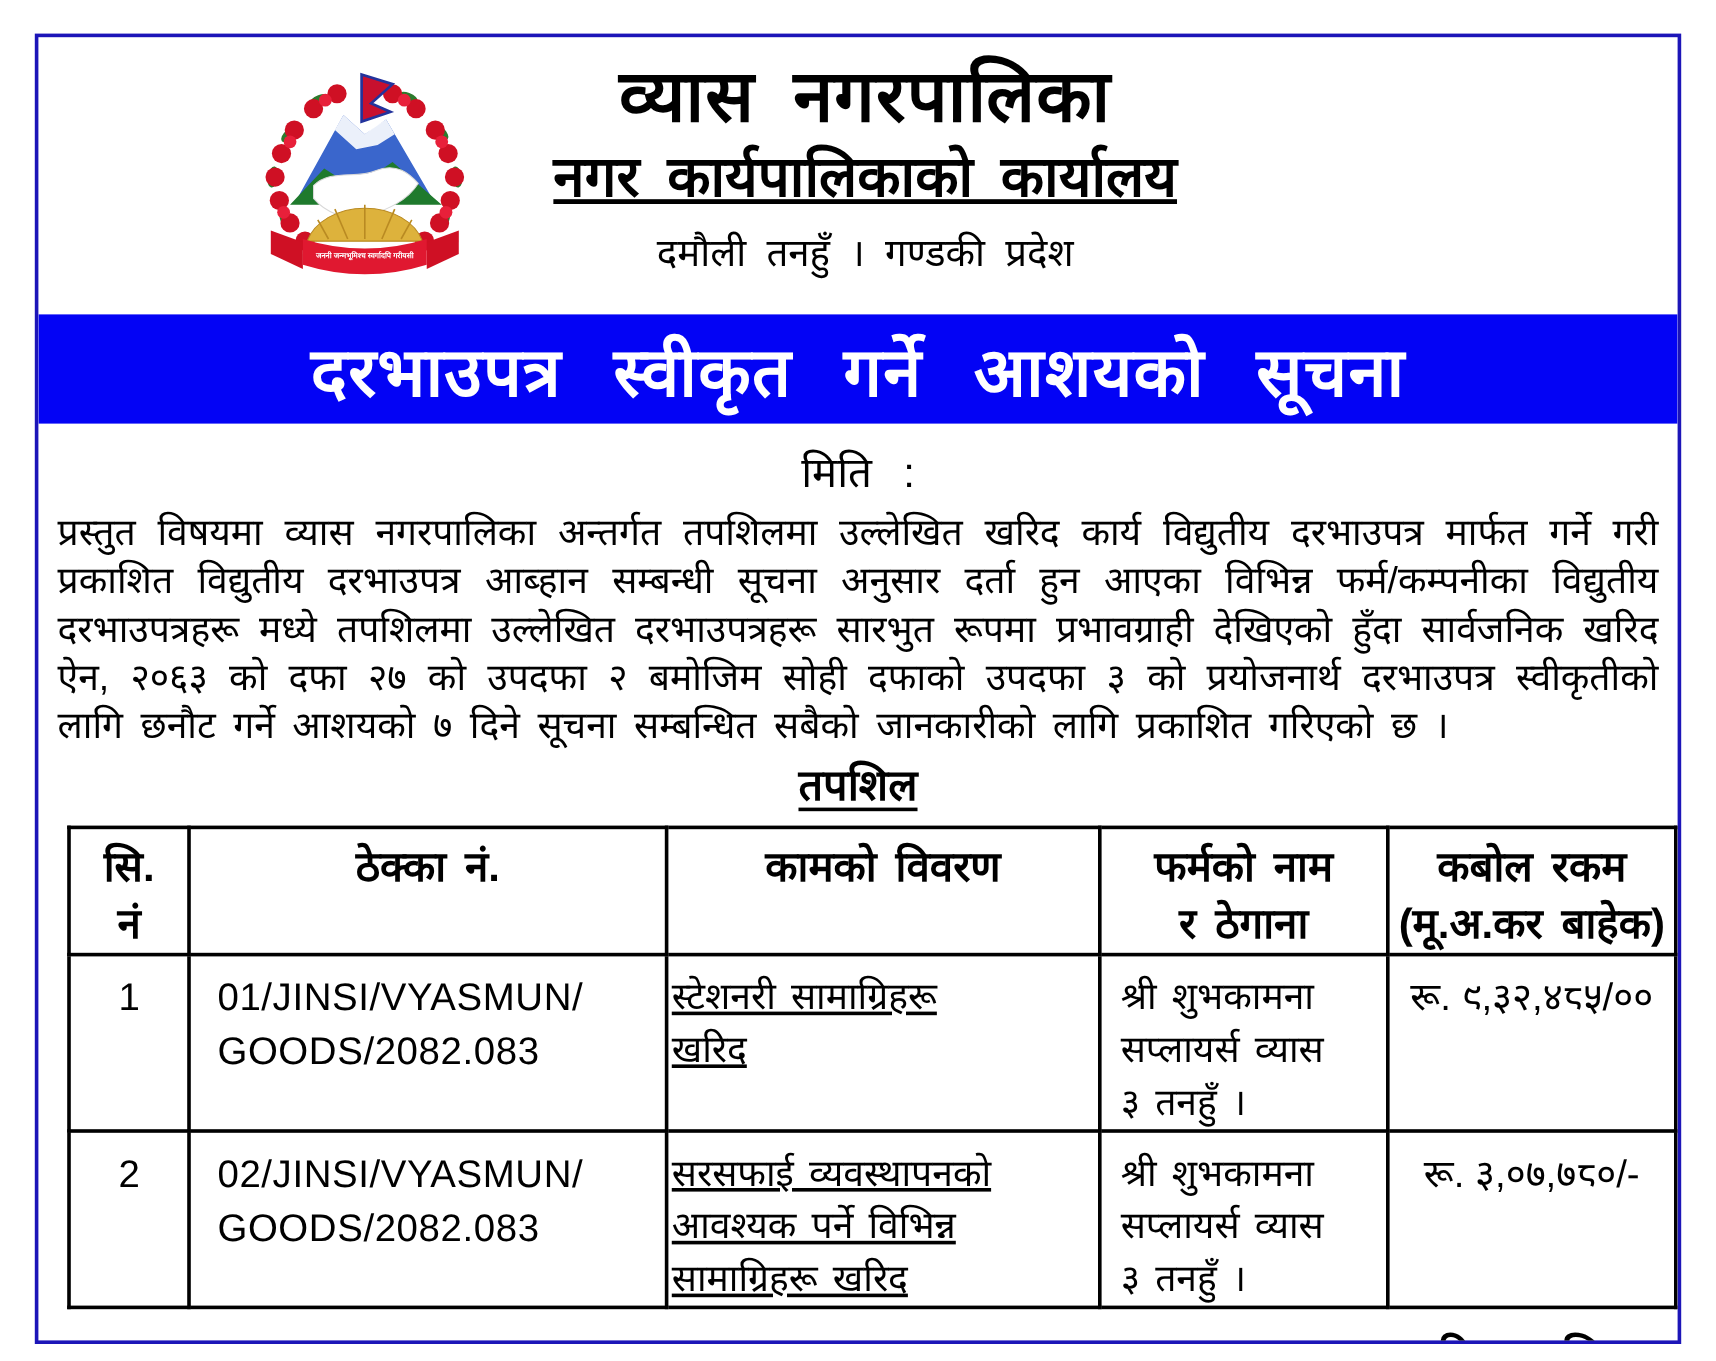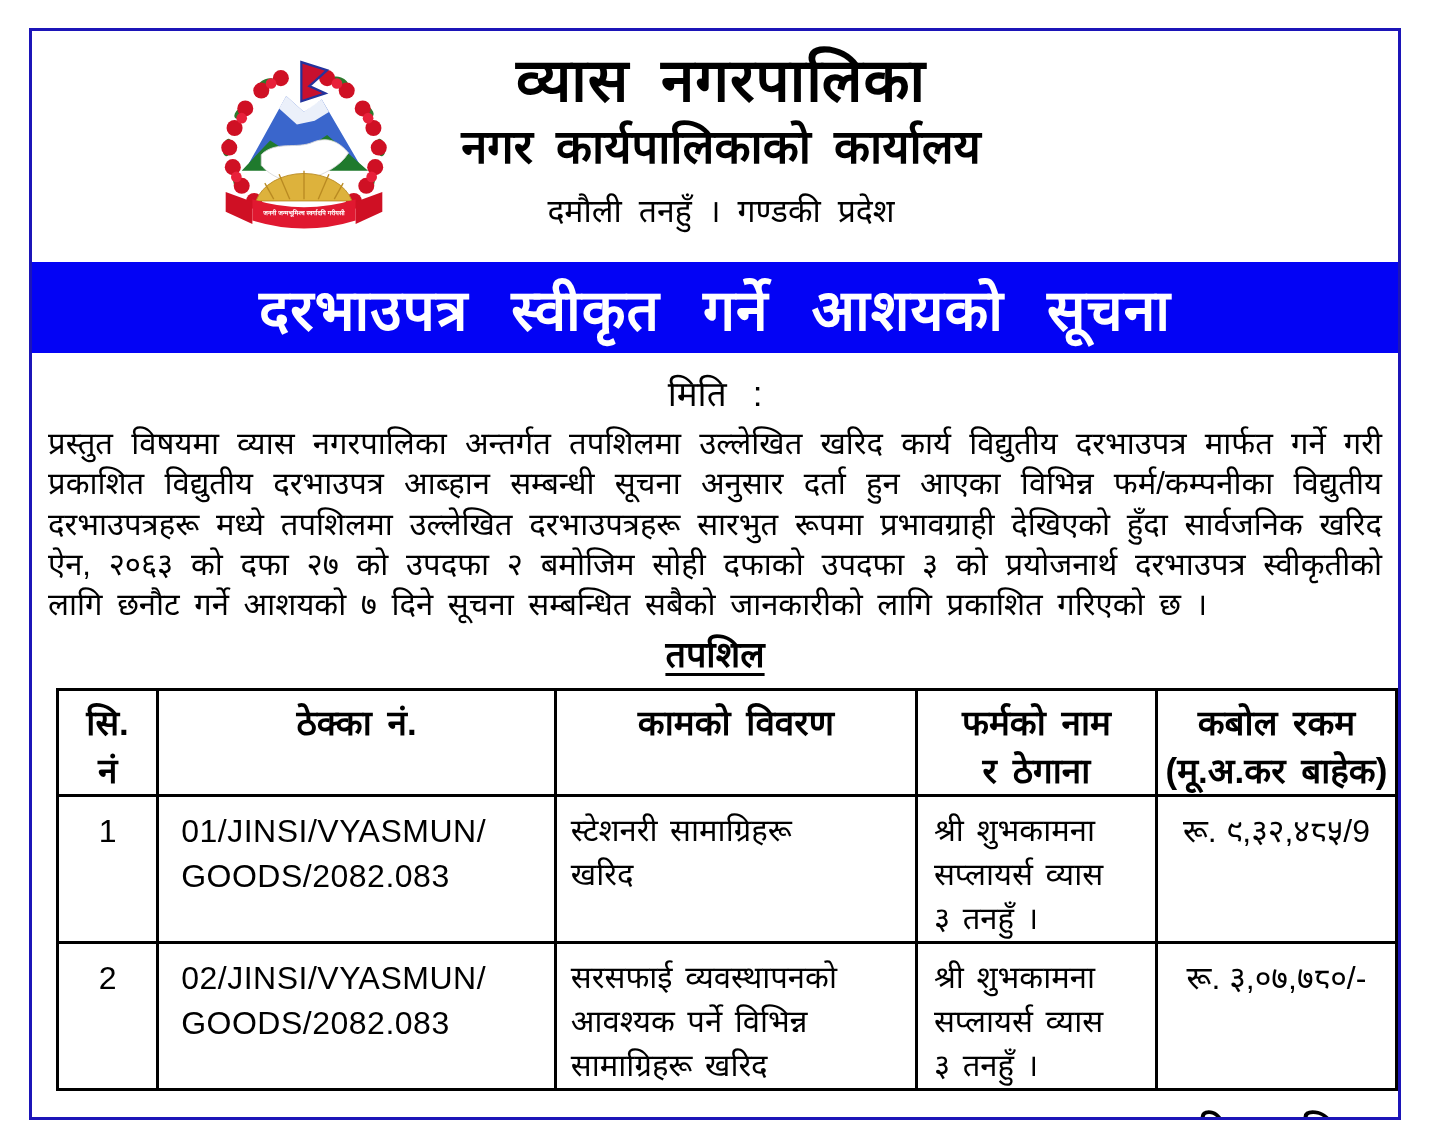--- a/index.html
+++ b/index.html
@@ -15,21 +15,21 @@
   }
   .sheet{
     position:absolute;left:29px;top:28px;width:1372px;height:1092px;
     border:3px solid var(--border-blue);background:#ffffff;overflow:hidden;
   }
   
   .header{position:relative;height:231px;}
   .logo-wrap{position:absolute;left:183px;top:26px;width:178px;height:190px;}
   .titles{position:absolute;left:12px;right:0;top:18px;text-align:center;}
   .org-name{font-size:60px;font-weight:bold;letter-spacing:1px;word-spacing:14px;line-height:1.05;}
-  .office-name{font-size:47px;font-weight:bold;word-spacing:10px;line-height:1.15;margin-top:8px;}
+  .office-name{font-size:47px;font-weight:bold;word-spacing:10px;line-height:1.15;margin-top:8px;text-decoration:underline;}
   .address-line{font-size:32px;font-weight:500;word-spacing:8px;margin-top:14px;}
   
   .banner{
     height:91px;background:var(--banner-blue);
     display:flex;align-items:center;justify-content:center;
   }
   .banner-title{color:#ffffff;font-size:57px;font-weight:bold;word-spacing:26px;letter-spacing:1px;}
   
   .date-row{
     display:flex;justify-content:center;align-items:baseline;gap:26px;
@@ -55,21 +55,21 @@
   th.c-sn{width:96px;}  th.c-contract{width:381px;} th.c-work{width:346px;}
   th.c-firm{width:230px;} th.c-amount{width:230px;}
   table.tender th{
     height:100px;font-size:35px;font-weight:bold;text-align:center;
     padding-top:8px;word-spacing:6px;line-height:1.35;
   }
   td{font-size:31px;line-height:1.42;padding-top:12px;}
   tr.r1 td{height:128px;} tr.r2 td{height:142px;}
   td.d-sn{text-align:center;font-size:32px;}
   td.d-contract{padding-left:22px;font-size:32px;letter-spacing:0.5px;}
-  td.d-work{padding-left:14px;word-spacing:4px;}
+  td.d-work{padding-left:3px;word-spacing:4px;text-decoration:underline;}
   td.d-firm{padding-left:16px;word-spacing:4px;}
   td.d-amount{text-align:center;font-size:32px;}
   
   .footer{
     margin-top:14px;text-align:right;padding-right:16px;
     font-size:36px;font-weight:bold;word-spacing:18px;
   }
   .motto-text{font-size:7px;fill:#ffffff;font-weight:bold;}
 </style>
 </head>
@@ -189,21 +189,21 @@
     <tbody>
       <tr class="r1">
         <td class="d-sn">1</td>
         <td class="d-contract">01/JINSI/VYASMUN/
 GOODS/2082.083</td>
         <td class="d-work">स्टेशनरी सामाग्रिहरू
 खरिद</td>
         <td class="d-firm">श्री शुभकामना
 सप्लायर्स व्यास
 ३ तनहुँ ।</td>
-        <td class="d-amount">रू. ९,३२,४८५/9</td>
+        <td class="d-amount">रू. ९,३२,४८५/००</td>
       </tr>
       <tr class="r2">
         <td class="d-sn">2</td>
         <td class="d-contract">02/JINSI/VYASMUN/
 GOODS/2082.083</td>
         <td class="d-work">सरसफाई व्यवस्थापनको
 आवश्यक पर्ने विभिन्न
 सामाग्रिहरू खरिद</td>
         <td class="d-firm">श्री शुभकामना
 सप्लायर्स व्यास

